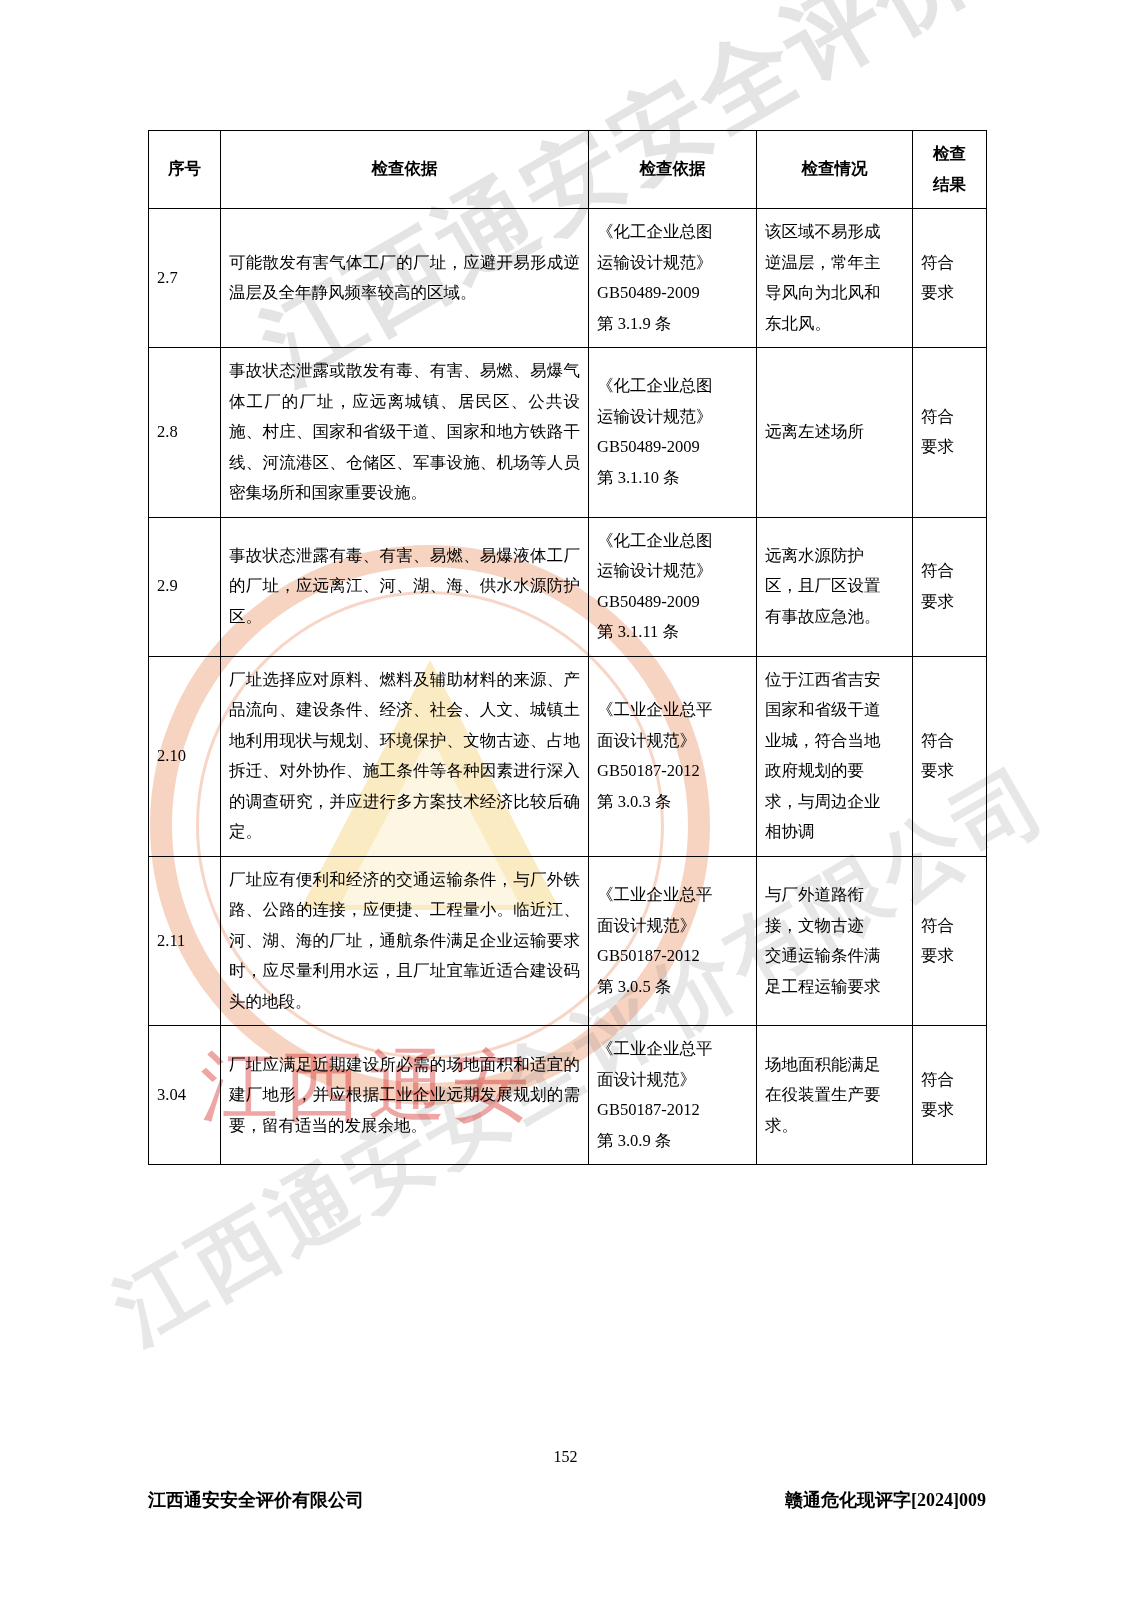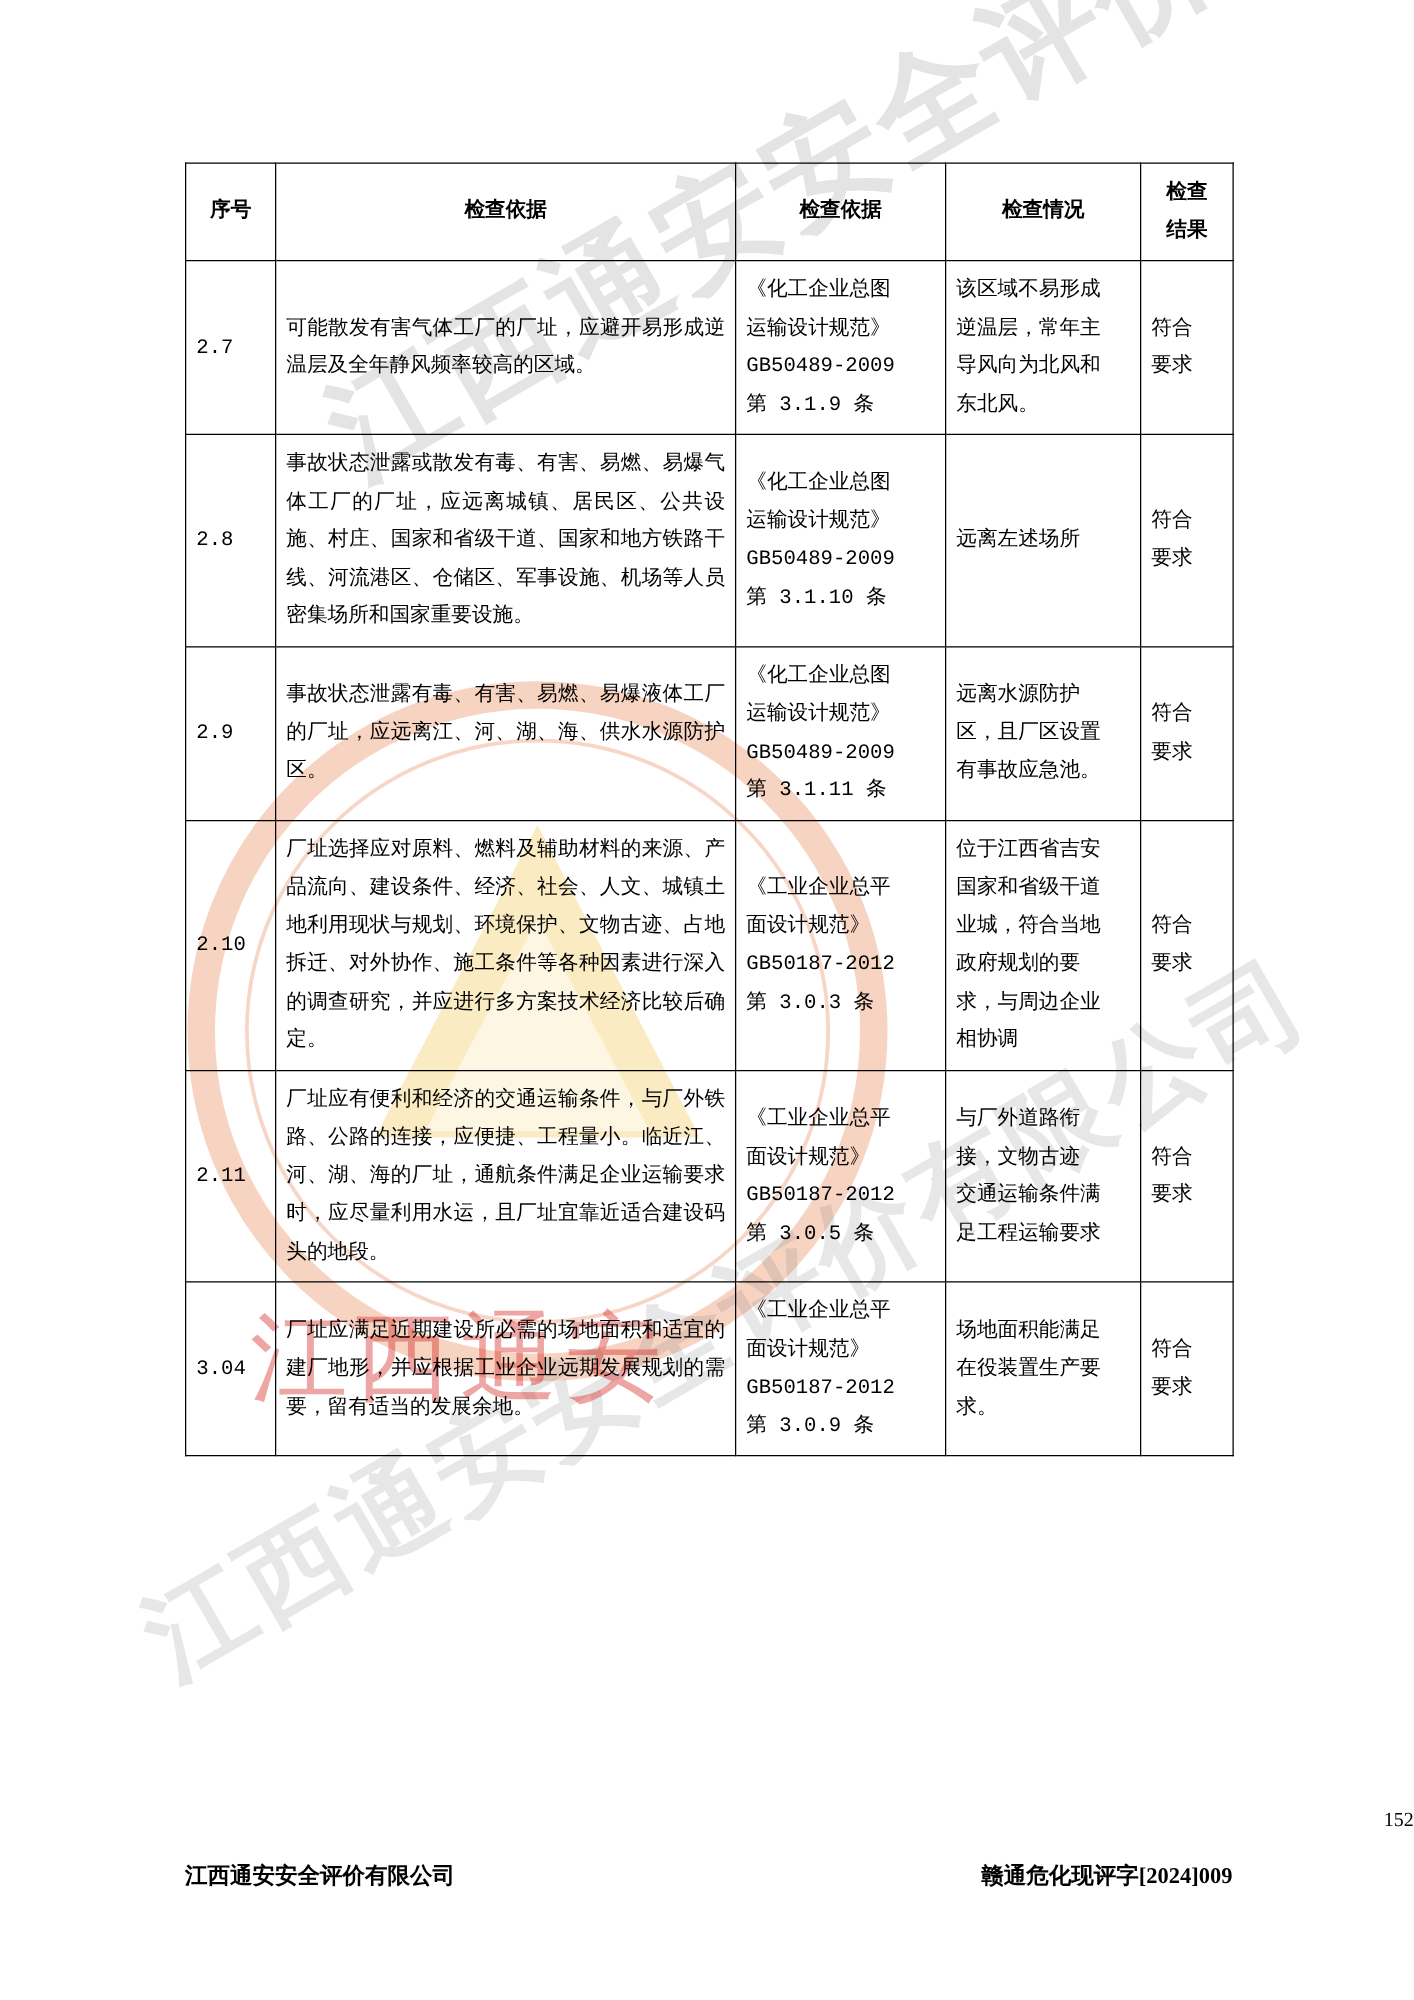--- a/index.html
+++ b/index.html
@@ -128,21 +128,20 @@
     border-bottom: 2.5px solid #000;
   }
 
   
   .table-wrap {
     position: absolute;
     top: 130px;
     left: 148px;
     width: 838px;
     z-index: 10;
-    font-family: Liberation Mono, monospace;
   }
   table.check {
     border-collapse: collapse;
     width: 838px;
     table-layout: fixed;
   }
   table.check td, table.check th {
     border: 1.6px solid #000;
     vertical-align: middle;
     padding: 8px 8px;
@@ -174,21 +173,21 @@
     padding-left: 6px;
     padding-right: 6px;
   }
 
   
   .page-number {
     position: absolute;
     top: 1448px;
     left: 0;
     width: 1131px;
-    text-align: right;
+    text-align: center;
     font-size: 16px;
     z-index: 10;
   }
   .footer {
     position: absolute;
     top: 1488px;
     left: 148px;
     width: 838px;
     display: flex;
     justify-content: space-between;

